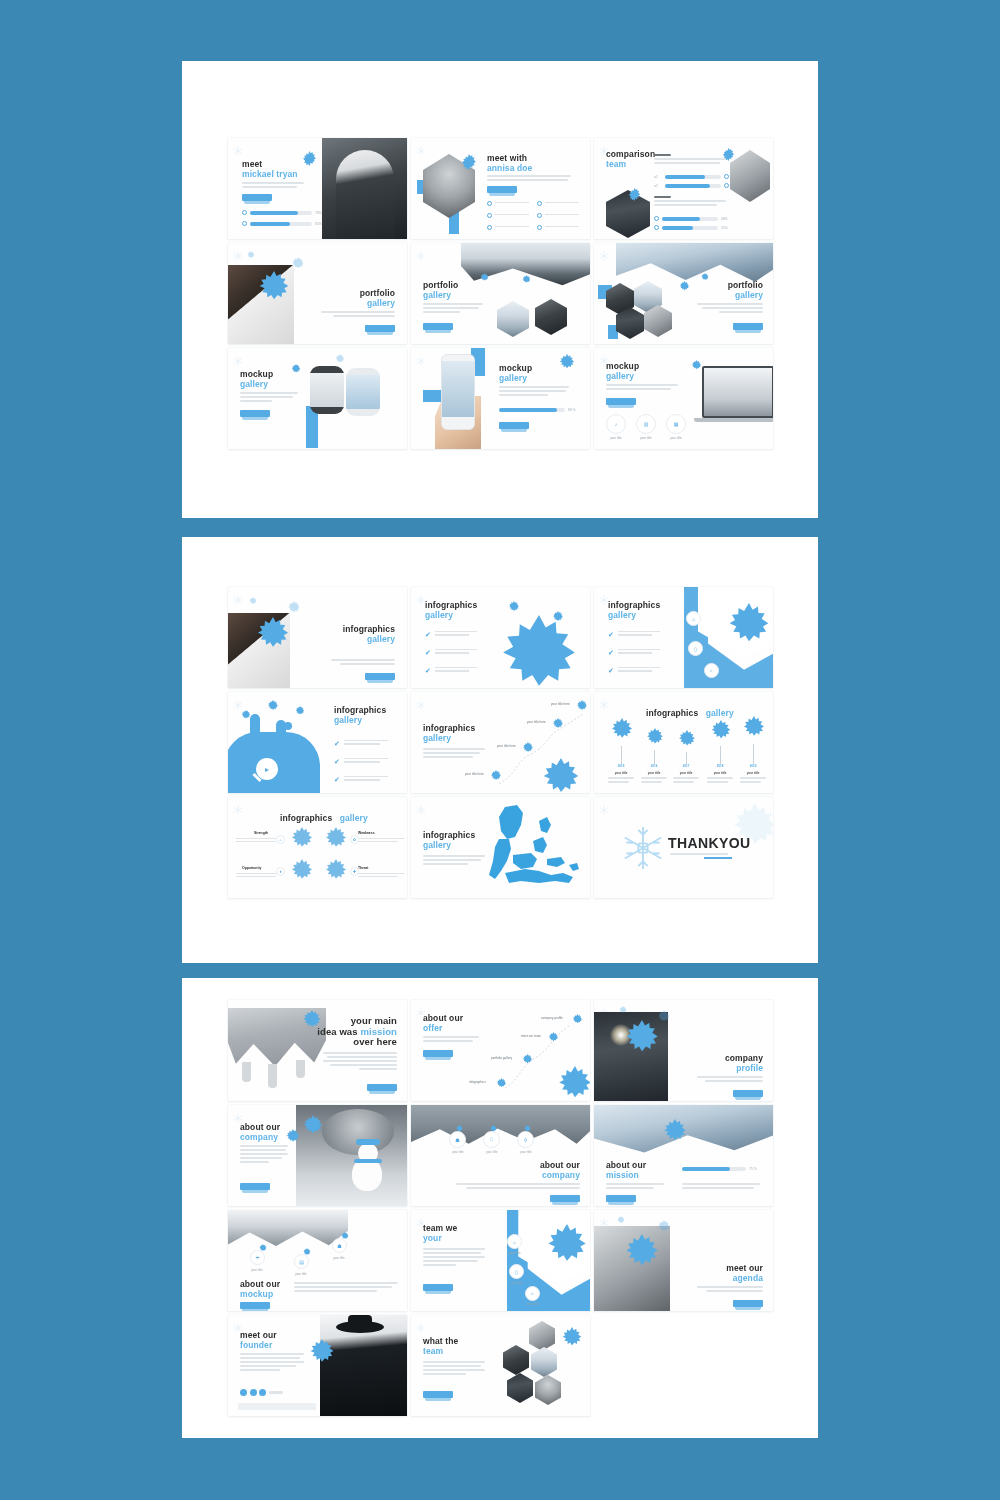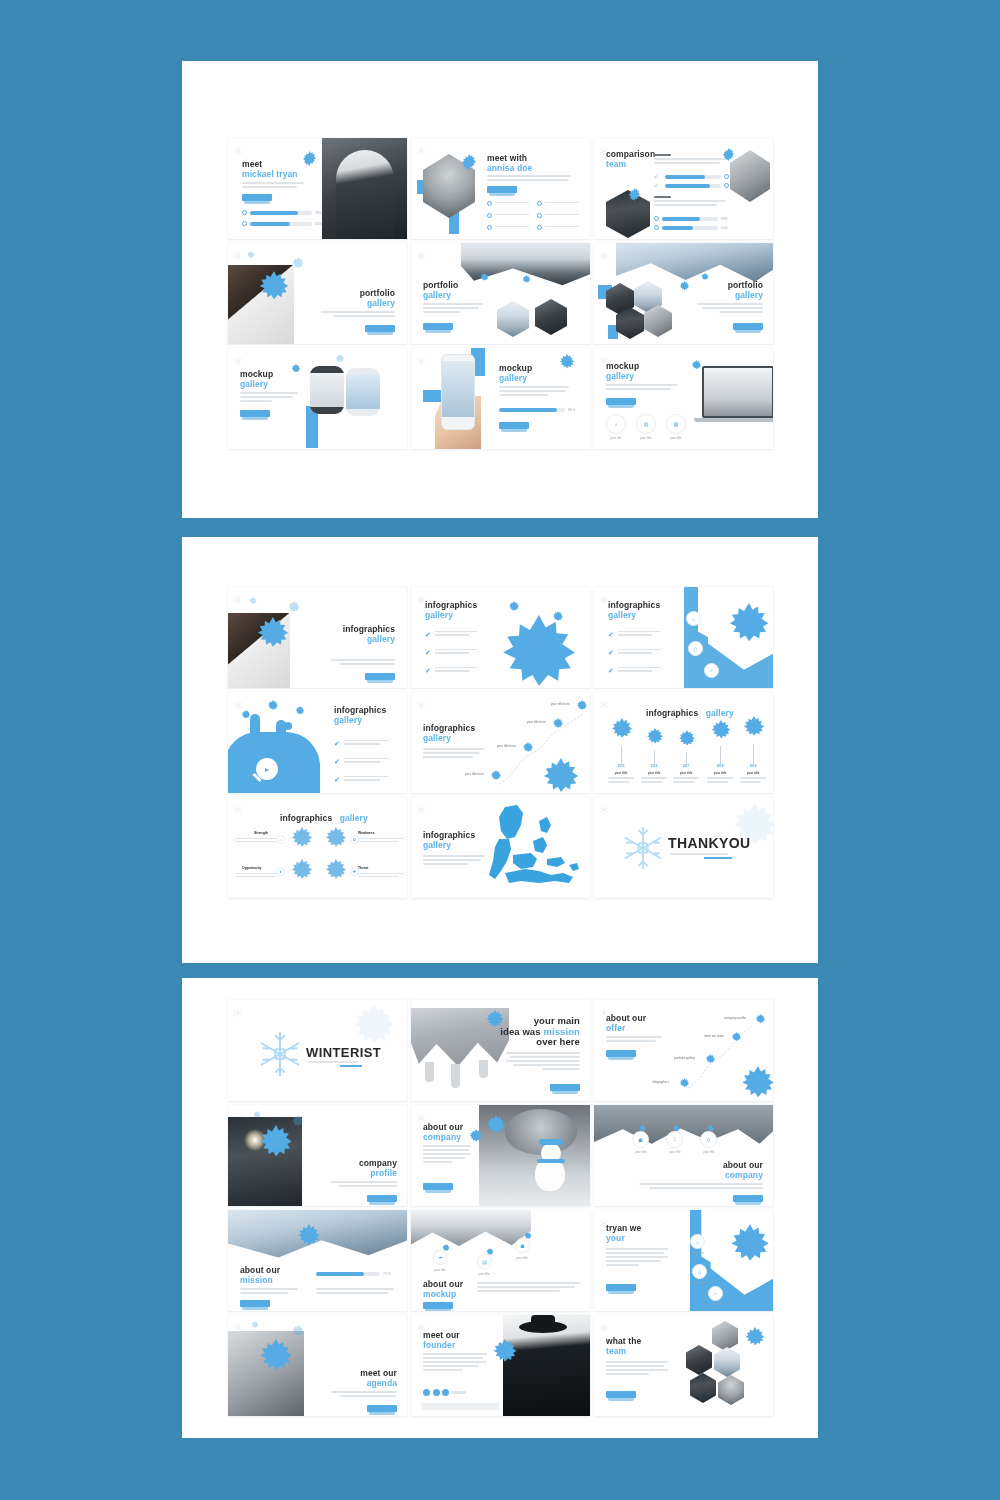--- a/index.html
+++ b/index.html
@@ -899,43 +899,20 @@
             <i style="width:100%"></i>
           </div>
         <div class="underline-blue" style="left:110px;top:60px;width:28px;"></div>
       </div>
     </div>
   </div>
 
   <div class="panel" id="panel-3">
     <div class="grid" id="grid-3">
 
-      <div class="slide">
-        <span class="corner-flake">
-          <svg viewBox="0 0 24 24" fill="none" stroke="#9fc8e4" stroke-width="1.6">
-              <path d="M12 1v22M2.5 6.5l19 11M2.5 17.5l19-11"></path>
-            </svg>
-        </span>
-        <span class="flake outline" style="left:118px;top:4px;width:56px;height:56px;opacity:.10;">
-          <svg viewBox="0 0 24 24" fill="currentColor">
-              <path d="M12 0l1.6 3 2.4-1.4.2 2.8 2.8.2-1.4 2.4L20.6 9l-2.4 1.4 1.4 2.4-2.8.2-.2 2.8-2.4-1.4L12 17l-1.6-2.6-2.4 1.4-.2-2.8-2.8-.2 1.4-2.4L3.4 9l2.4-1.4L4.4 5.2l2.8-.2.2-2.8L9.8 3.6z"></path>
-            </svg>
-        </span>
-        <span class="flake outline" style="left:28px;top:30px;width:48px;height:48px;opacity:.60;">
-          <svg viewBox="0 0 24 24" fill="none" stroke="currentColor" stroke-width="1">
-            <path d="M12 1v22M2.5 6.5l19 11M2.5 17.5l19-11M12 5l-2.4-2.4M12 5l2.4-2.4M12 19l-2.4 2.4M12 19l2.4 2.4M6.6 9.3 3.3 9.1M6.6 14.7 3.3 14.9M17.4 9.3l3.3-.2M17.4 14.7l3.3.2"></path>
-            <rect x="9.6" y="9.6" width="4.8" height="4.8" rx="1"></rect>
-          </svg>
-        </span>
-        <div class="bigword" style="left:78px;top:45px;font-size:13px;">WINTERIST</div>
-        <div class="para" style="left:80px;top:61px;width:50px;">
-            <i style="width:100%"></i>
-          </div>
-        <div class="underline-blue" style="left:112px;top:65px;width:22px;"></div>
-      </div>
 
       <div class="slide">
         <span class="corner-flake">
           <svg viewBox="0 0 24 24" fill="none" stroke="#9fc8e4" stroke-width="1.6">
               <path d="M12 1v22M2.5 6.5l19 11M2.5 17.5l19-11"></path>
             </svg>
         </span>
         <div class="photo" style="left:0;top:8px;width:98px;height:62px;background:linear-gradient(170deg,#cfd3d7 0%,#aab0b5 40%,#8b9196 100%);clip-path:polygon(0 0,100% 0,100% 52%,88% 88%,68% 56%,48% 94%,26% 58%,8% 90%,0 56%);"></div>
         <div style="position:absolute;left:14px;top:62px;width:9px;height:20px;background:#d4d8db;border-radius:0 0 4px 4px;"></div>
         <div style="position:absolute;left:40px;top:64px;width:9px;height:24px;background:#d4d8db;border-radius:0 0 4px 4px;"></div>
@@ -1193,21 +1170,21 @@
 
       <div class="slide">
         <span class="corner-flake">
           <svg viewBox="0 0 24 24" fill="none" stroke="#9fc8e4" stroke-width="1.6">
               <path d="M12 1v22M2.5 6.5l19 11M2.5 17.5l19-11"></path>
             </svg>
         </span>
         <div style="position:absolute;left:96px;top:0;width:94px;height:101px;background:#55abe3;clip-path:polygon(0 0,22% 0,22% 58%,58% 84%,100% 62%,100% 100%,0 100%);"></div>
         <div style="position:absolute;left:96px;top:0;width:94px;height:101px;background:#fff;clip-path:polygon(12% 0,100% 0,100% 50%,58% 72%,12% 46%);"></div>
         <div class="ttl" style="left:12px;top:14px;">
-          <span class="l1">tryan we</span>
+          <span class="l1">team we</span>
           <span class="l2">your</span>
         </div>
         <div class="para" style="left:12px;top:38px;width:62px;">
           <i style="width:100%"></i>
             <i style="width:94%"></i>
             <i style="width:100%"></i>
             <i style="width:88%"></i>
             <i style="width:54%"></i>
         </div>
         <div class="btn" style="left:12px;top:74px;"></div>

